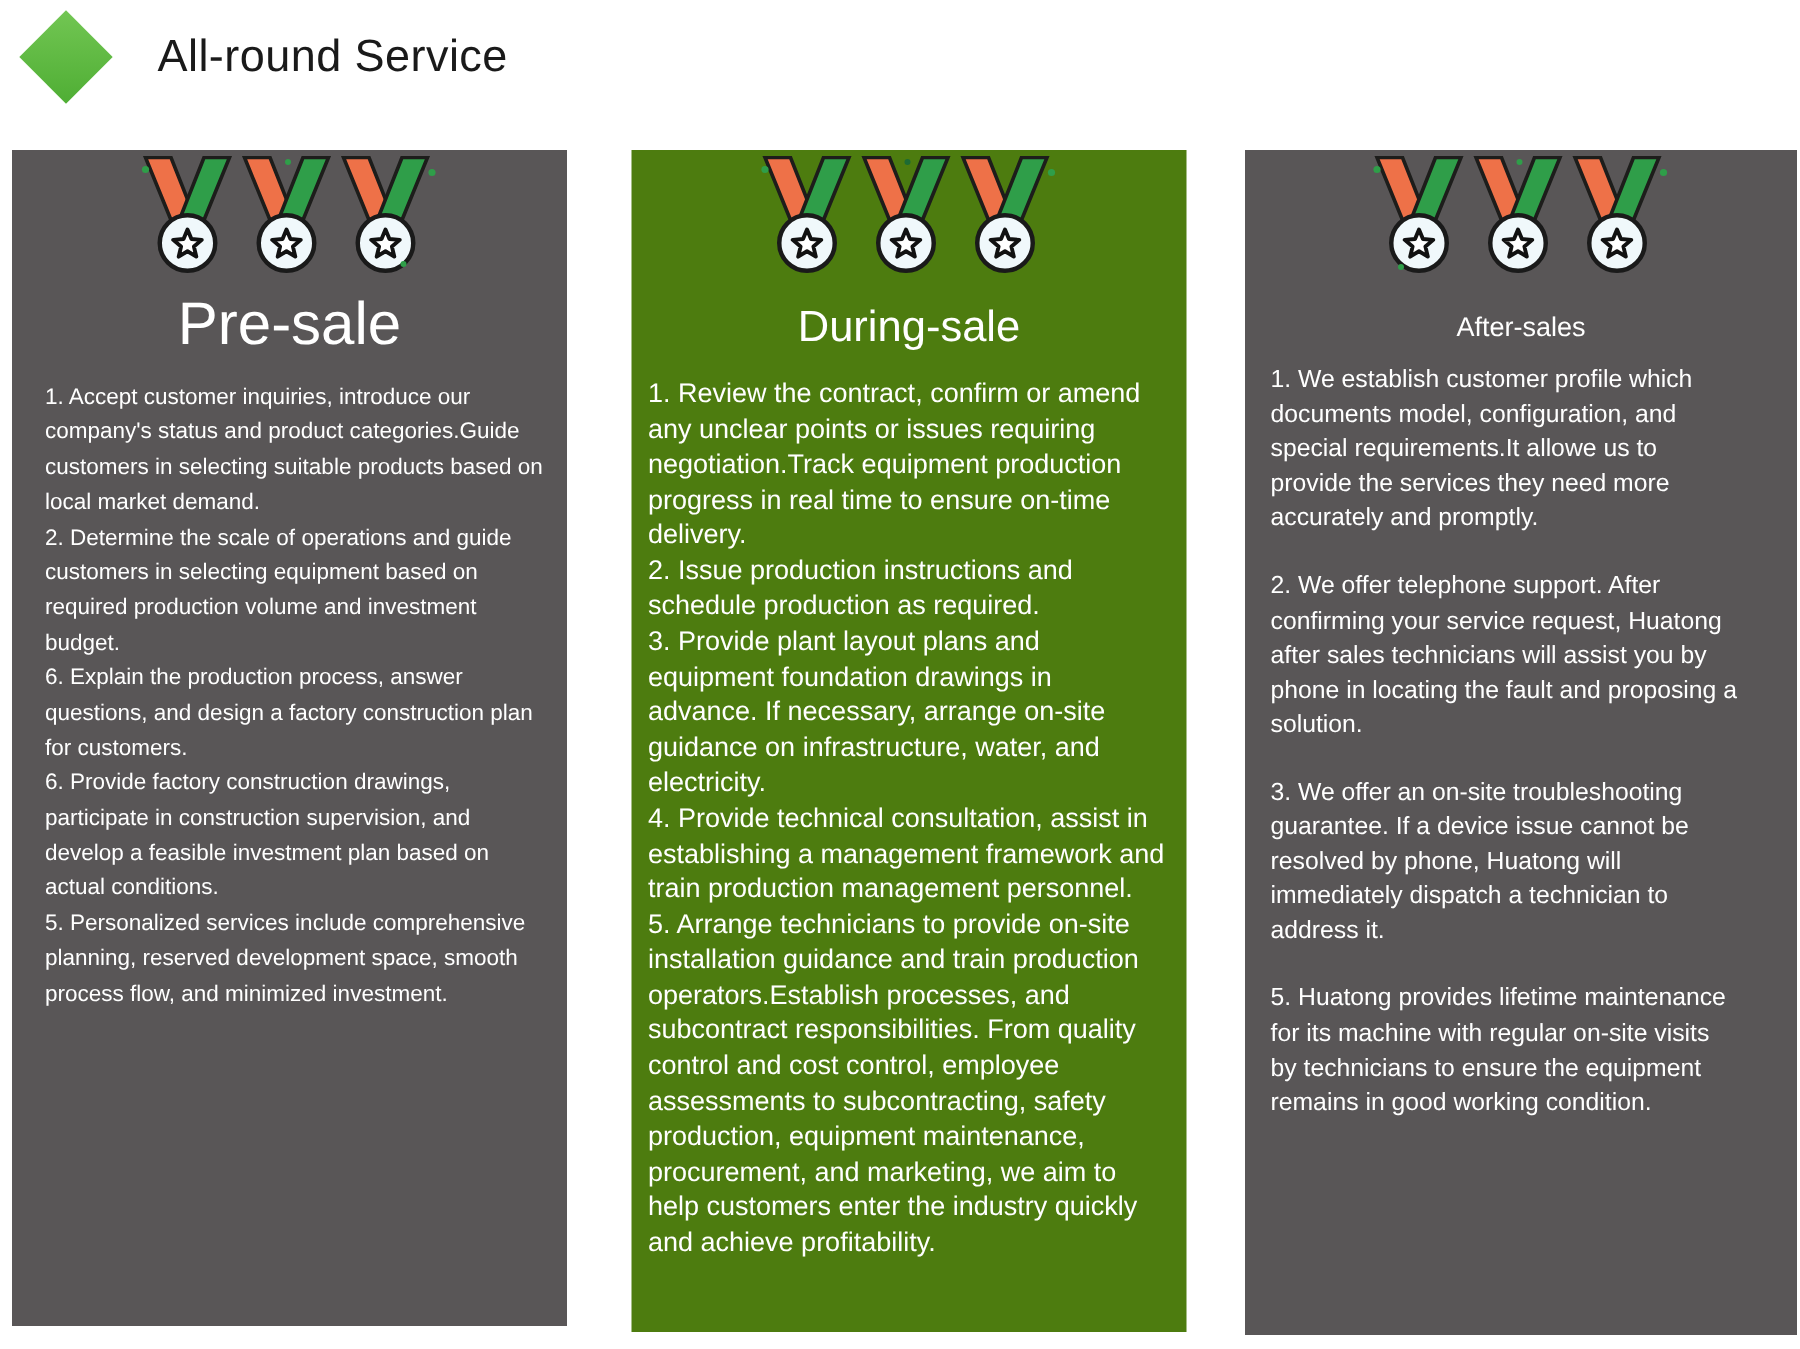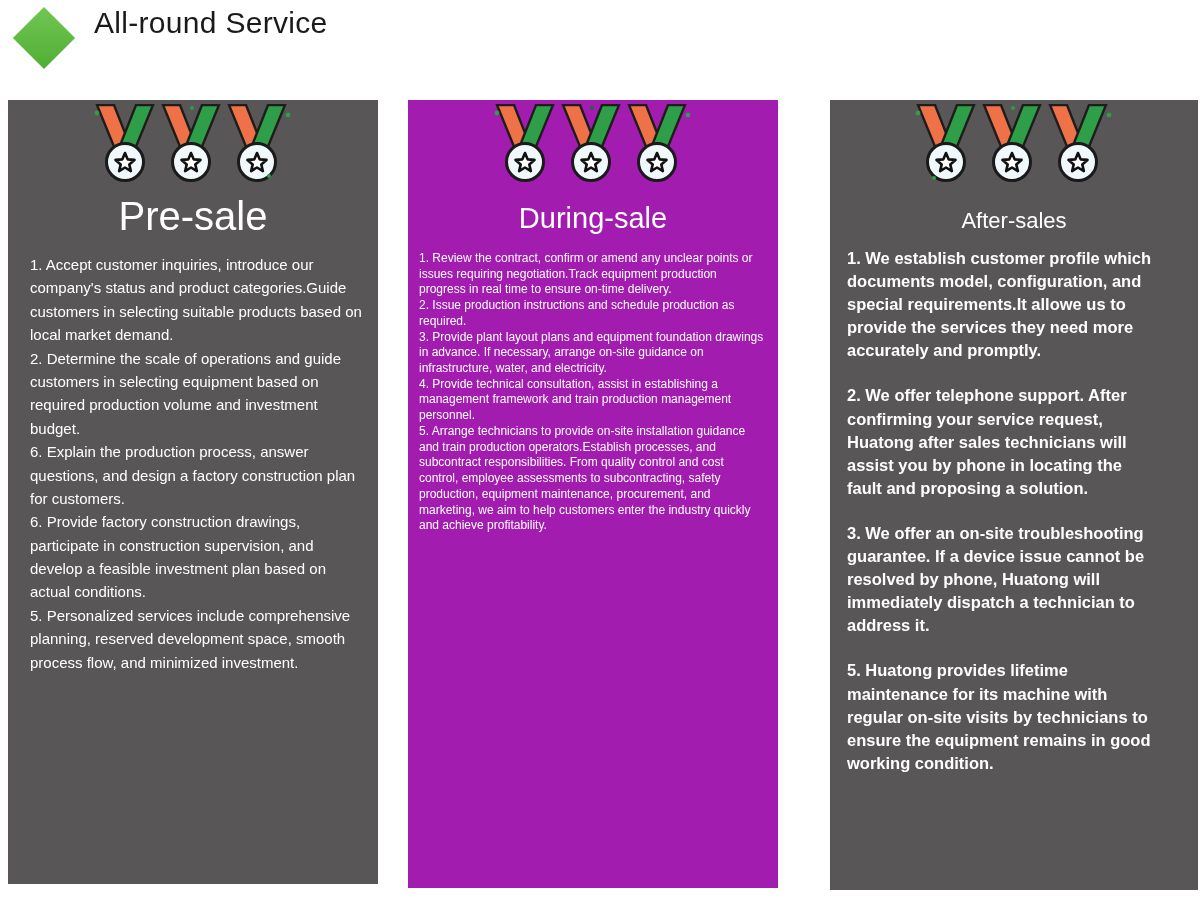--- a/index.html
+++ b/index.html
@@ -4,21 +4,21 @@
 <style>
   * { margin:0; padding:0; box-sizing:border-box; }
   html,body { background:#ffffff; }
   body {
     width:1200px; height:899px;
     position:relative; overflow:hidden;
     font-family:"Liberation Sans", sans-serif;
   }
   .header {
     position:absolute; top:6px; left:12px;
-    display:flex; align-items:flex-start;
+    display:flex; align-items:center;gap:11px;
   }
   .diamond {
     width:44px; height:44px;
     background:linear-gradient(135deg,#72c653,#4fae34);
     transform:rotate(45deg);
     margin:10px 14px 10px 10px;
     flex:0 0 auto;
   }
   .page-title {
     font-size:30px; font-weight:500; color:#1a1a1a;
@@ -30,25 +30,25 @@
     display:flex; flex-direction:column; align-items:center;
     color:#ffffff;
   }
   .card-pre    { left:8px;   width:370px; height:784px; }
   .card-during { left:408px; width:370px; height:788px; }
   .card-after  { left:830px; width:368px; height:790px; }
   .medals { margin-top:4px; flex:0 0 auto; }
   .card-title { color:#ffffff; font-weight:400; text-align:center; }
   .card-pre    .card-title { font-size:40px; margin-top:6px; }
   .card-during .card-title { font-size:29px; margin-top:14px; }
-  .card-after  .card-title { font-size:22px; margin-top:20px; }
+  .card-after  .card-title { font-size:18px; margin-top:20px; }
   .body { width:100%; }
   .card-pre    .body { padding:14px 16px 0 22px; font-size:15px; line-height:1.56; }
-  .card-during .body { padding:16px 12px 0 11px; font-size:12px; line-height:1.31; }
-  .card-after  .body { padding:13px 40px 0 17px; font-size:16.5px; line-height:1.40;font-weight:bold; }
+  .card-during .body { padding:16px 12px 0 11px; font-size:18px; line-height:1.31; }
+  .card-after  .body { padding:13px 40px 0 17px; font-size:16.5px; line-height:1.40; }
   .card-pre    .body p { margin:0; }
   .card-during .body p { margin:0; }
   .card-after  .body p { margin:0 0 22px 0; }
   .hidden-defs { position:absolute; width:0; height:0; overflow:hidden; }
 </style>
 </head>
 <body>
 
 <svg class="hidden-defs" aria-hidden="true">
   <defs>
@@ -81,21 +81,21 @@
     <h2 class="card-title">Pre-sale</h2>
     <div class="body">
       <p>1. Accept customer inquiries, introduce our company's status and product categories.Guide customers in selecting suitable products based on local market demand.</p>
       <p>2. Determine the scale of operations and guide customers in selecting equipment based on required production volume and investment budget.</p>
       <p>6. Explain the production process, answer questions, and design a factory construction plan for customers.</p>
       <p>6. Provide factory construction drawings, participate in construction supervision, and develop a feasible investment plan based on actual conditions.</p>
       <p>5. Personalized services include comprehensive planning, reserved development space, smooth process flow, and minimized investment.</p>
     </div>
   </section>
 
-  <section class="card card-during" style="background-color: #a21caf;">
+  <section class="card card-during" style="background-color: #4d7c0f; margin-left: 13px;">
     <svg class="medals" width="204" height="84" viewBox="0 0 204 84" aria-hidden="true">
       <use href="#medal"></use>
       <use href="#medal" x="66"></use>
       <use href="#medal" x="132"></use>
       <circle cx="6" cy="9" r="2.4" fill="#2f9e49"></circle>
       <circle cx="101" cy="4" r="2" fill="#1d6b33"></circle>
       <circle cx="197" cy="11" r="2.4" fill="#2f9e49"></circle>
     </svg>
     <h2 class="card-title">During-sale</h2>
     <div class="body">

